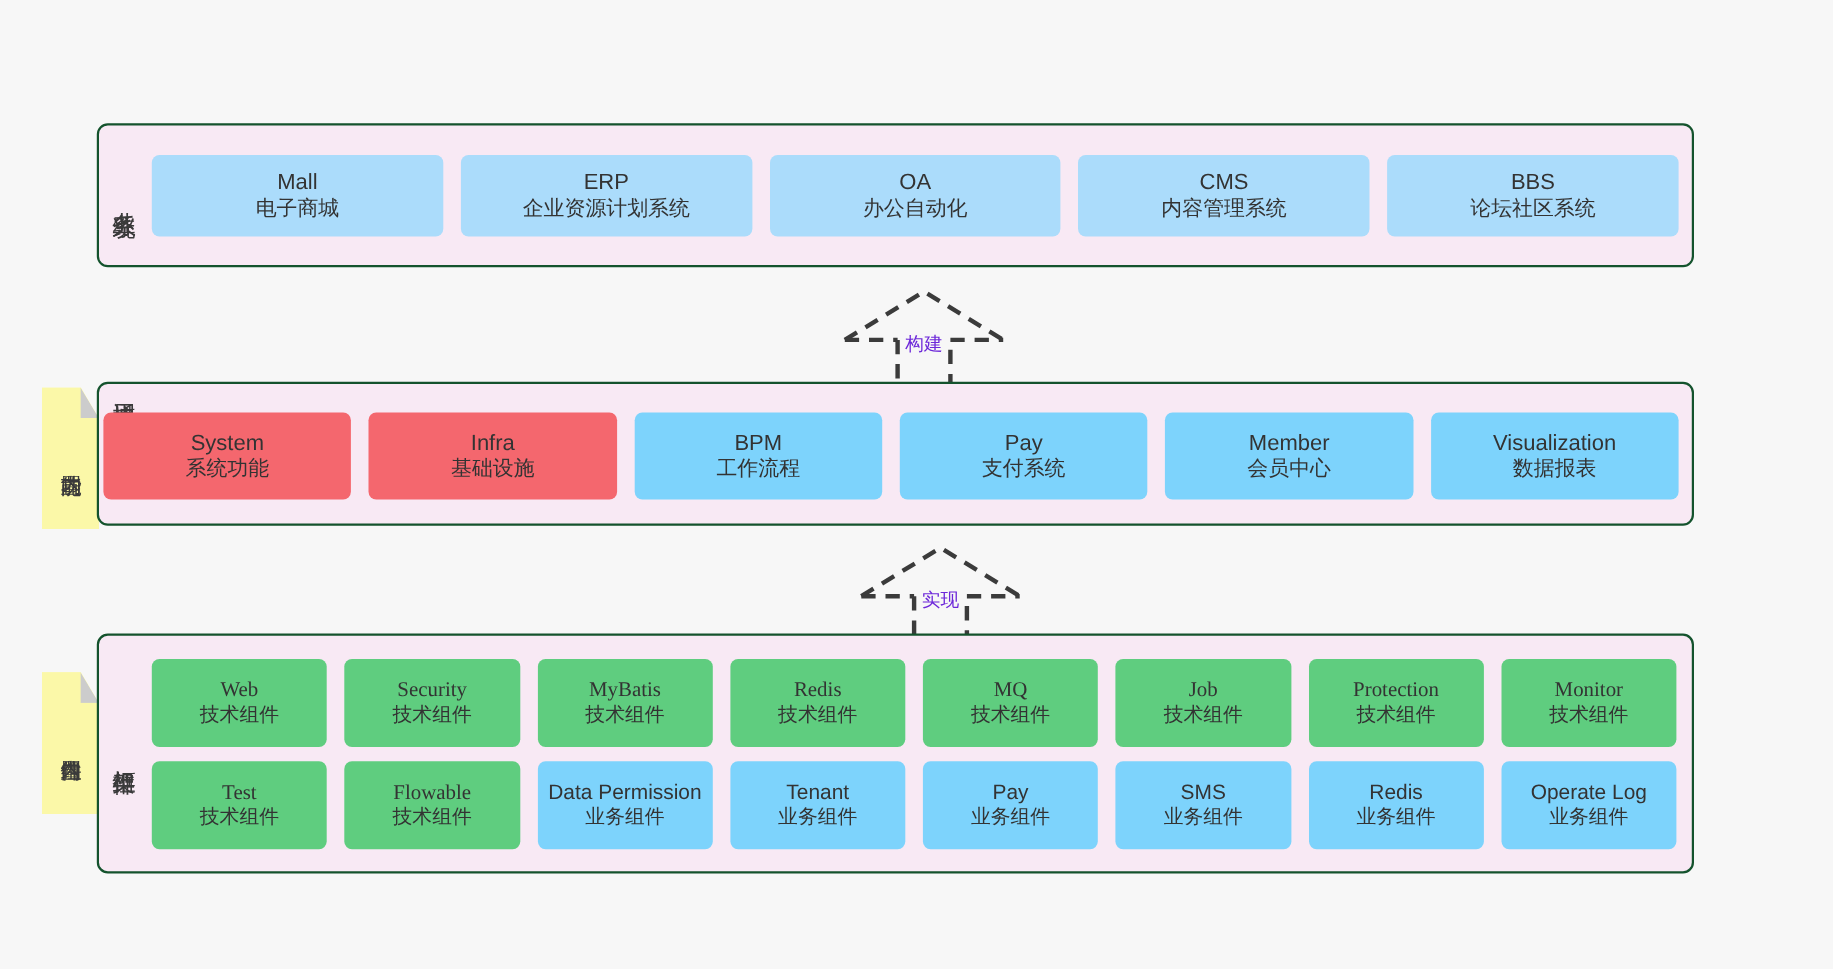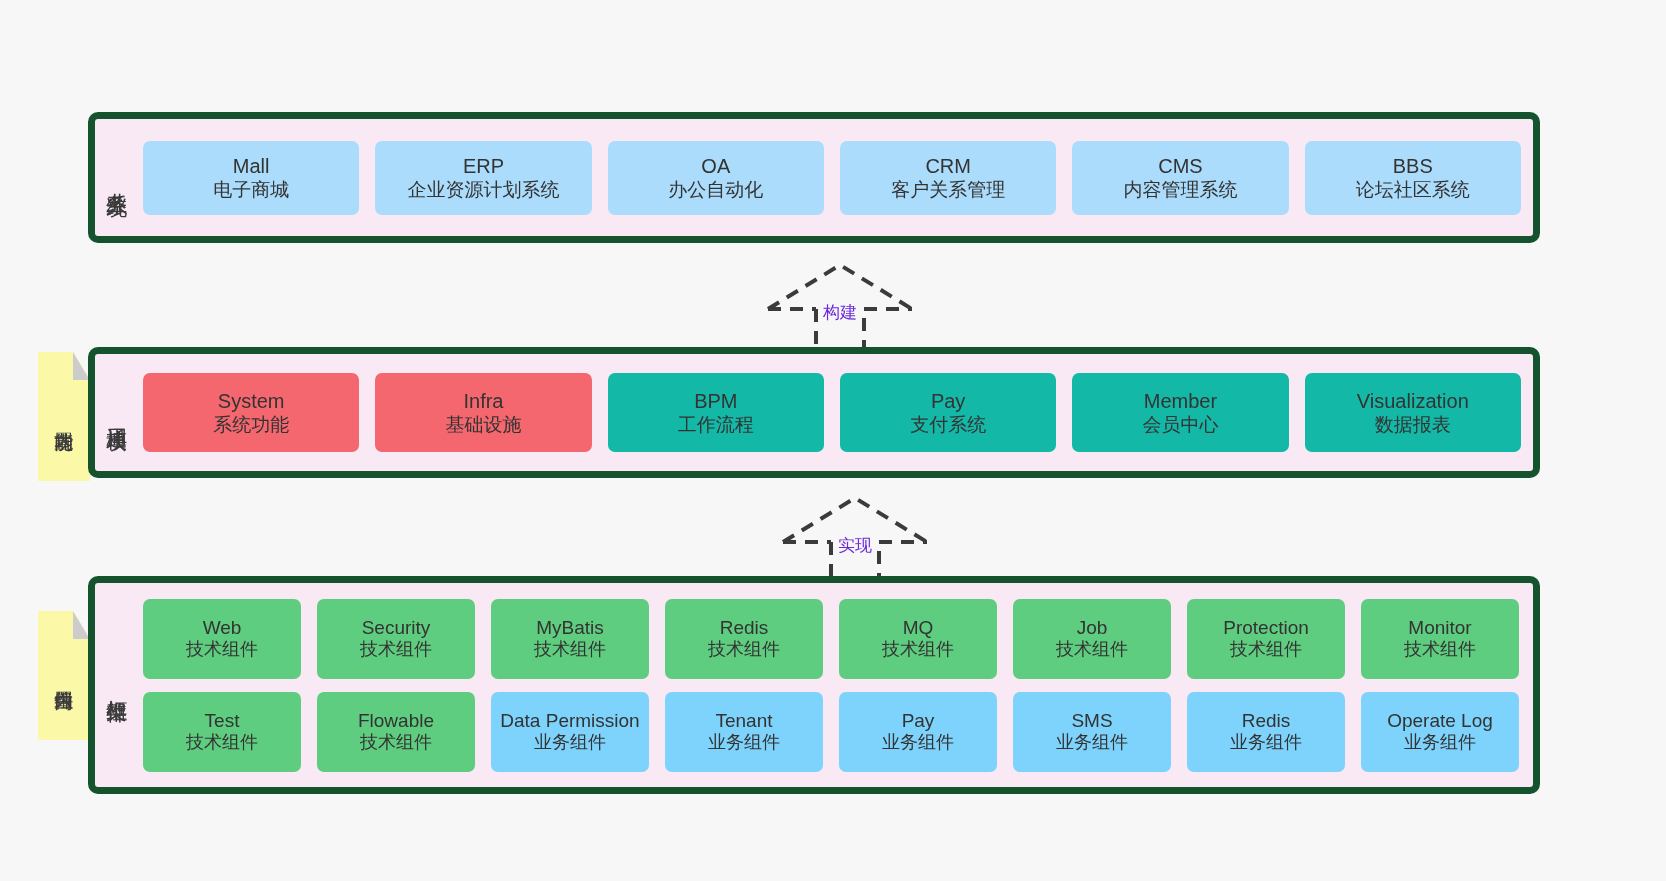--- a/index.html
+++ b/index.html
@@ -18,21 +18,21 @@
 
   #canvas {
     position: absolute;
     inset: 0;
   }
 
   
   .layer {
     position: absolute;
     background: #f8e9f4;
-    border: 7px solid #14532d;
+    border: 2px solid #14532d;
     border-radius: 10px;
     box-sizing: border-box;
     display: flex;
     align-items: stretch;
   }
 
   .layer-title {
     flex: 0 0 auto;
     width: 44px;
     display: flex;
@@ -75,29 +75,29 @@
     line-height: 1.22;
     box-sizing: border-box;
     padding: 4px 6px;
     color: #333333;
   }
   .card .t-en { font-size: 20px; }
   .card .t-cn { font-size: 19px; }
 
   .card.blue  { background: #abdcfb; }
   .card.red   { background: #f4676e; }
-  .card.pink  { background: #14b8a6; }
-  .card.green { background: #5fcd7f; }
+  .card.pink  { background: #7dd3fc; }
+  .card.green { background: #5fcd7f; font-family: Liberation Serif, serif; }
   .card.mint  { background: #7dd3fc; }
 
   
   #layer-business { left: 88px;  top: 112px; width: 1452px; height: 131px; }
   #layer-business .card { height: 74px; }
 
-  #layer-common   { left: 88px;  top: 347px; width: 1452px; height: 131px; }
+  #layer-common   { left: 88px;  top: 347px; width: 1452px; height: 131px; flex-direction: column; }
   #layer-common .card { height: 79px; }
 
   #layer-framework { left: 88px; top: 576px; width: 1452px; height: 218px; }
   #layer-framework .layer-body { gap: 13px; padding-right: 14px; }
   #layer-framework .card { height: 80px; }
   #layer-framework .card .t-en { font-size: 19px; }
   #layer-framework .card .t-cn { font-size: 18px; }
 
   
   .sticky {
@@ -164,24 +164,20 @@
         </div>
         <div class="card blue">
           <span class="t-en">ERP</span>
           <span class="t-cn">企业资源计划系统</span>
         </div>
         <div class="card blue">
           <span class="t-en">OA</span>
           <span class="t-cn">办公自动化</span>
         </div>
         <div class="card blue">
-          <span class="t-en">CRM</span>
-          <span class="t-cn">客户关系管理</span>
-        </div>
-        <div class="card blue">
           <span class="t-en">CMS</span>
           <span class="t-cn">内容管理系统</span>
         </div>
         <div class="card blue">
           <span class="t-en">BBS</span>
           <span class="t-cn">论坛社区系统</span>
         </div>
       </div>
     </div>
   </div>

